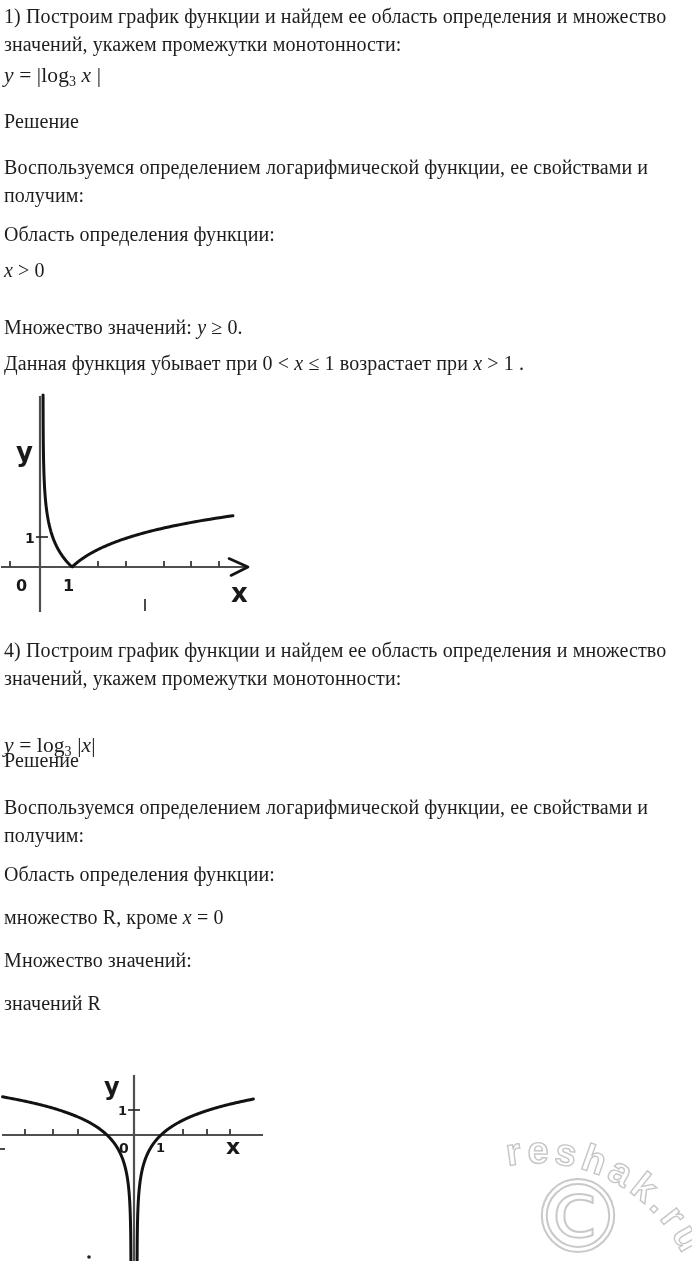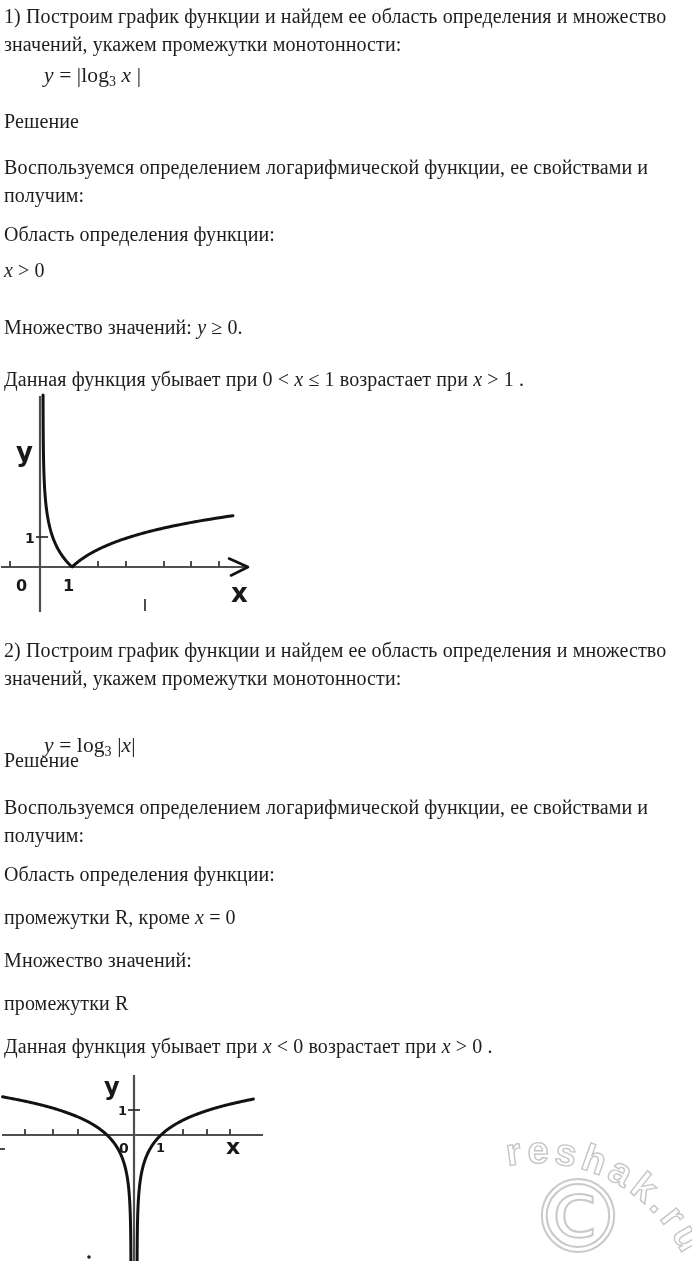--- a/index.html
+++ b/index.html
@@ -4,21 +4,21 @@
 <style>
   html,body{margin:0;padding:0;background:#fff;}
   .page{
     position:relative;width:692px;height:1261px;background:#ffffff;overflow:hidden;
     font-family:"Liberation Serif","DejaVu Serif",serif;color:#1d1d1d;
   }
   .line{
     position:absolute;left:4px;font-size:20px;line-height:26px;white-space:nowrap;
     letter-spacing:0.1px;
   }
-  .formula{font-size:21.5px;margin-left:40px;}
+  .formula{font-size:21.5px;}
   .mv{font-style:italic;font-family:"Liberation Serif",serif;}
   .formula sub{font-size:14px;line-height:0;position:relative;vertical-align:baseline;top:4px;}
   svg.fig{position:absolute;display:block;}
   #g1{left:0;top:393;width:256px;height:224px;left:0px;top:393px;}
   #g2{left:0px;top:1068px;width:272px;height:193px;}
   #wm{position:absolute;left:470px;top:1078px;width:222px;height:183px;}
   .axis{stroke:#4f4f4f;stroke-width:2.2;}
   .tick{stroke:#2c2c2c;stroke-width:1.7;}
   .curve{stroke:#121212;stroke-width:3;fill:none;stroke-linejoin:round;stroke-linecap:round;}
   .arrow{stroke:#121212;stroke-width:2.6;fill:none;stroke-linecap:round;}
@@ -44,21 +44,21 @@
 
   <div class="line" style="top:108px">Решение</div>
   <div class="line" style="top:154px">Воспользуемся определением логарифмической функции, ее свойствами и</div>
   <div class="line" style="top:182px">получим:</div>
   <div class="line" style="top:221px">Область определения функции:</div>
 
   <div class="line" style="top:257px"><span class="mv">x</span><span> &gt; 0</span></div>
 
   <div class="line" style="top:314px"><span>Множество значений: </span><span class="mv">y</span><span> ≥ 0.</span></div>
 
-  <div class="line" style="top:366px"><span>Данная функция убывает при 0 &lt; </span><span class="mv">x</span><span> ≤ 1 возрастает при </span><span class="mv">x</span><span> &gt; 1 .</span></div>
+  <div class="line" style="top:350px"><span>Данная функция убывает при 0 &lt; </span><span class="mv">x</span><span> ≤ 1 возрастает при </span><span class="mv">x</span><span> &gt; 1 .</span></div>
 
   <svg class="fig" id="g1" viewBox="0 0 256 224">
       <line x1="40" y1="3" x2="40" y2="219" class="axis"></line>
       <line x1="1" y1="174" x2="246" y2="174" class="axis"></line>
       <path d="M 248 174 L 229 165.5 M 248 174 L 231 182.5" class="arrow"></path>
       <line x1="10" y1="168" x2="10" y2="173.5" class="tick"></line>
       <line x1="98" y1="168" x2="98" y2="173.5" class="tick"></line>
       <line x1="126" y1="168" x2="126" y2="173.5" class="tick"></line>
       <line x1="164" y1="168" x2="164" y2="173.5" class="tick"></line>
       <line x1="191" y1="168" x2="191" y2="173.5" class="tick"></line>
@@ -66,36 +66,35 @@
       <line x1="36" y1="144" x2="48" y2="144" class="tick"></line>
       <path d="M 43.05 2 L 43.05 2 L 43.05 2 L 43.05 2.46 L 43.06 3.33 L 43.06 4.19 L 43.06 5.06 L 43.06 5.93 L 43.06 6.8 L 43.07 7.66 L 43.07 8.53 L 43.07 9.4 L 43.07 10.26 L 43.07 11.13 L 43.08 12 L 43.08 12.87 L 43.08 13.73 L 43.08 14.6 L 43.09 15.47 L 43.09 16.33 L 43.09 17.2 L 43.1 18.07 L 43.1 18.94 L 43.1 19.8 L 43.11 20.67 L 43.11 21.54 L 43.11 22.41 L 43.12 23.27 L 43.12 24.14 L 43.12 25.01 L 43.13 25.87 L 43.13 26.74 L 43.14 27.61 L 43.14 28.48 L 43.15 29.34 L 43.15 30.21 L 43.15 31.08 L 43.16 31.94 L 43.16 32.81 L 43.17 33.68 L 43.18 34.55 L 43.18 35.41 L 43.19 36.28 L 43.19 37.15 L 43.2 38.01 L 43.21 38.88 L 43.21 39.75 L 43.22 40.62 L 43.23 41.48 L 43.23 42.35 L 43.24 43.22 L 43.25 44.08 L 43.26 44.95 L 43.27 45.82 L 43.27 46.69 L 43.28 47.55 L 43.29 48.42 L 43.3 49.29 L 43.31 50.15 L 43.32 51.02 L 43.33 51.89 L 43.34 52.76 L 43.35 53.62 L 43.36 54.49 L 43.38 55.36 L 43.39 56.22 L 43.4 57.09 L 43.41 57.96 L 43.43 58.83 L 43.44 59.69 L 43.46 60.56 L 43.47 61.43 L 43.49 62.29 L 43.5 63.16 L 43.52 64.03 L 43.53 64.9 L 43.55 65.76 L 43.57 66.63 L 43.59 67.5 L 43.61 68.37 L 43.63 69.23 L 43.65 70.1 L 43.67 70.97 L 43.69 71.83 L 43.71 72.7 L 43.73 73.57 L 43.76 74.44 L 43.78 75.3 L 43.81 76.17 L 43.83 77.04 L 43.86 77.9 L 43.89 78.77 L 43.92 79.64 L 43.95 80.51 L 43.98 81.37 L 44.01 82.24 L 44.04 83.11 L 44.07 83.97 L 44.11 84.84 L 44.14 85.71 L 44.18 86.58 L 44.22 87.44 L 44.26 88.31 L 44.3 89.18 L 44.34 90.04 L 44.38 90.91 L 44.43 91.78 L 44.47 92.65 L 44.52 93.51 L 44.57 94.38 L 44.62 95.25 L 44.67 96.11 L 44.73 96.98 L 44.78 97.85 L 44.84 98.72 L 44.9 99.58 L 44.96 100.45 L 45.03 101.32 L 45.09 102.18 L 45.16 103.05 L 45.23 103.92 L 45.3 104.79 L 45.37 105.65 L 45.45 106.52 L 45.53 107.39 L 45.61 108.25 L 45.7 109.12 L 45.78 109.99 L 45.87 110.86 L 45.96 111.72 L 46.06 112.59 L 46.16 113.46 L 46.26 114.33 L 46.37 115.19 L 46.47 116.06 L 46.59 116.93 L 46.7 117.79 L 46.82 118.66 L 46.95 119.53 L 47.07 120.4 L 47.2 121.26 L 47.34 122.13 L 47.48 123 L 47.62 123.86 L 47.77 124.73 L 47.93 125.6 L 48.09 126.47 L 48.25 127.33 L 48.42 128.2 L 48.59 129.07 L 48.78 129.93 L 48.96 130.8 L 49.15 131.67 L 49.35 132.54 L 49.56 133.4 L 49.77 134.27 L 49.99 135.14 L 50.21 136 L 50.45 136.87 L 50.69 137.74 L 50.93 138.61 L 51.19 139.47 L 51.45 140.34 L 51.73 141.21 L 52.01 142.07 L 52.3 142.94 L 52.6 143.81 L 52.91 144.68 L 53.23 145.54 L 53.56 146.41 L 53.9 147.28 L 54.25 148.14 L 54.61 149.01 L 54.99 149.88 L 55.38 150.75 L 55.78 151.61 L 56.19 152.48 L 56.61 153.35 L 57.05 154.21 L 57.51 155.08 L 57.97 155.95 L 58.46 156.82 L 58.96 157.68 L 59.47 158.55 L 60 159.42 L 60.55 160.29 L 61.12 161.15 L 61.7 162.02 L 62.3 162.89 L 62.93 163.75 L 63.57 164.62 L 64.23 165.49 L 64.92 166.36 L 65.63 167.22 L 66.36 168.09 L 67.11 168.96 L 67.89 169.82 L 68.69 170.69 L 69.52 171.56 L 70.38 172.43 L 71.26 173.29 L 72.17 173.84 L 73.11 172.97 L 74.08 172.11 L 75.09 171.24 L 76.12 170.37 L 77.19 169.5 L 78.29 168.64 L 79.43 167.77 L 80.61 166.9 L 81.82 166.04 L 83.07 165.17 L 84.37 164.3 L 85.7 163.43 L 87.08 162.57 L 88.5 161.7 L 89.97 160.83 L 91.48 159.97 L 93.05 159.1 L 94.66 158.23 L 96.33 157.36 L 98.05 156.5 L 99.83 155.63 L 101.66 154.76 L 103.55 153.9 L 105.51 153.03 L 107.52 152.16 L 109.61 151.29 L 111.76 150.43 L 113.97 149.56 L 116.26 148.69 L 118.63 147.83 L 121.07 146.96 L 123.59 146.09 L 126.19 145.22 L 128.87 144.36 L 131.64 143.49 L 134.5 142.62 L 137.46 141.75 L 140.5 140.89 L 143.65 140.02 L 146.9 139.15 L 150.25 138.29 L 153.71 137.42 L 157.28 136.55 L 160.97 135.68 L 164.78 134.82 L 168.7 133.95 L 172.76 133.08 L 176.95 132.22 L 181.27 131.35 L 185.73 130.48 L 190.34 129.61 L 195.09 128.75 L 200 127.88 L 205.06 127.01 L 210.29 126.15 L 215.69 125.28 L 221.26 124.41 L 227.01 123.54 L 232.95 122.68" class="curve"></path>
       <text x="16" y="68" class="glabel" font-size="26">y</text>
       <text x="231" y="209" class="glabel" font-size="26">x</text>
       <text x="16" y="198" class="glabel" font-size="16">0</text>
       <text x="63" y="198" class="glabel" font-size="16">1</text>
       <text x="25" y="150" class="glabel" font-size="14">1</text>
       <line x1="145" y1="206" x2="145" y2="218" class="tick" stroke-width="2.4"></line>
     </svg>
 
-  <div class="line" style="top:637px">2) Построим график функции и найдем ее область определения и множество</div>
+  <div class="line" style="top:637px">4) Построим график функции и найдем ее область определения и множество</div>
   <div class="line" style="top:665px">значений, укажем промежутки монотонности:</div>
 
   <div class="line formula" style="top:732px"><span class="mv">y</span><span> = log</span><sub>3</sub><span> |</span><span class="mv">x</span><span>|</span></div>
 
   <div class="line" style="top:747px">Решение</div>
   <div class="line" style="top:794px">Воспользуемся определением логарифмической функции, ее свойствами и</div>
   <div class="line" style="top:822px">получим:</div>
   <div class="line" style="top:861px">Область определения функции:</div>
 
-  <div class="line" style="top:904px"><span>промежутки R, кроме </span><span class="mv">x</span><span> = 0</span></div>
+  <div class="line" style="top:904px"><span>множество R, кроме </span><span class="mv">x</span><span> = 0</span></div>
 
   <div class="line" style="top:947px">Множество значений:</div>
-  <div class="line" style="top:990px">промежутки R</div>
+  <div class="line" style="top:990px">значений R</div>
 
-  <div class="line" style="top:1033px"><span>Данная функция убывает при </span><span class="mv">x</span><span> &lt; 0 возрастает при </span><span class="mv">x</span><span> &gt; 0 .</span></div>
 
   <svg class="fig" id="g2" viewBox="0 0 272 193">
       <line x1="134" y1="7" x2="134" y2="193" class="axis"></line>
       <line x1="2" y1="67" x2="263" y2="67" class="axis"></line>
       <line x1="25" y1="61" x2="25" y2="66.5" class="tick"></line>
       <line x1="53" y1="61" x2="53" y2="66.5" class="tick"></line>
       <line x1="78" y1="61" x2="78" y2="66.5" class="tick"></line>
       <line x1="183" y1="61" x2="183" y2="66.5" class="tick"></line>
       <line x1="207" y1="61" x2="207" y2="66.5" class="tick"></line>
       <line x1="230" y1="61" x2="230" y2="66.5" class="tick"></line>

